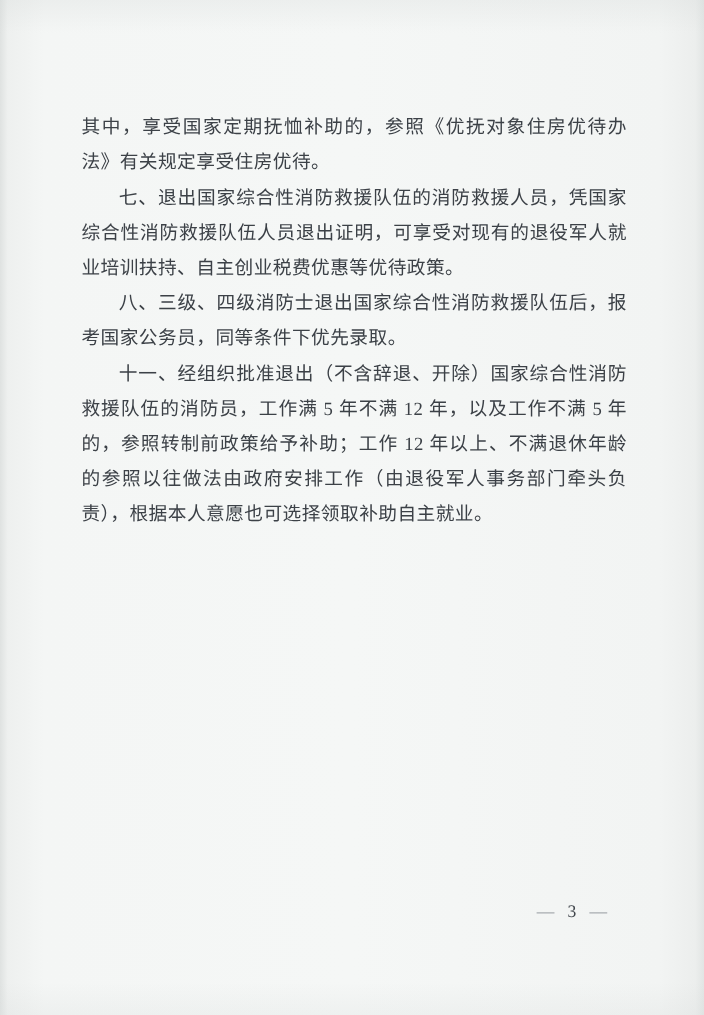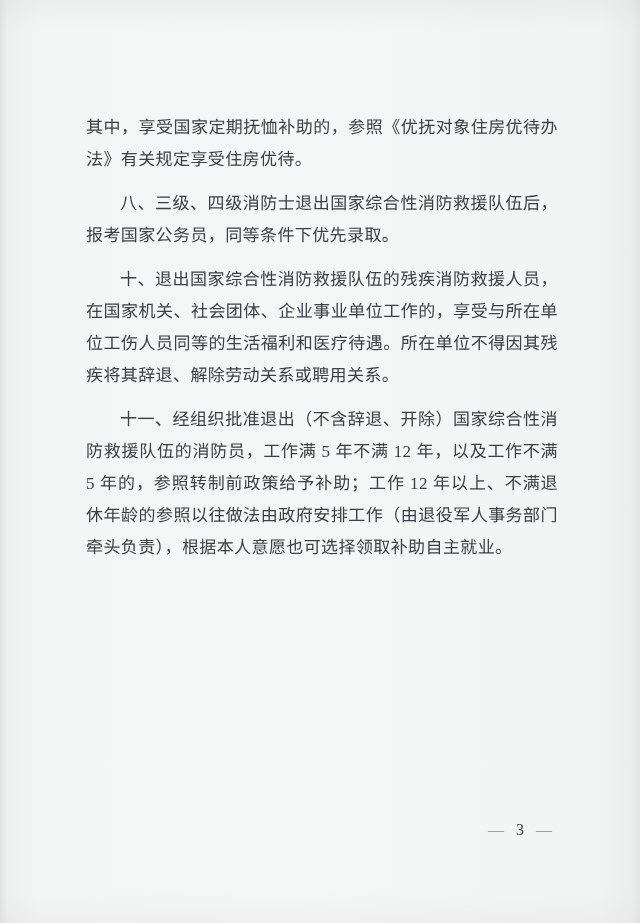--- a/index.html
+++ b/index.html
@@ -37,21 +37,21 @@
     top: 100px;
     width: 496px;
     color: #3c4147;
     font-size: 17px;
     line-height: 32px;
     text-align: justify;
     text-justify: inter-character;
     letter-spacing: 0.4px;
   }
   .para {
-    margin: 12px;
+    margin: 0;
     text-indent: 2em;
     word-break: break-all;
   }
   .para.continuation {
     text-indent: 0;
   }
   .page-footer {
     position: absolute;
     top: 820px;
     right: 88px;
@@ -71,22 +71,22 @@
     color: #41464c;
   }
 </style>
 </head>
 <body>
 
 <div class="page">
 
   <div class="doc-body">
     <p class="para continuation">其中，享受国家定期抚恤补助的，参照《优抚对象住房优待办法》有关规定享受住房优待。</p>
+    <p class="para">七、退出国家综合性消防救援队伍的消防救援人员，凭国家综合性消防救援队伍人员退出证明，可享受对现有的退役军人就业培训扶持、自主创业税费优惠等优待政策。</p>
     <p class="para">八、三级、四级消防士退出国家综合性消防救援队伍后，报考国家公务员，同等条件下优先录取。</p>
-    <p class="para">十、退出国家综合性消防救援队伍的残疾消防救援人员，在国家机关、社会团体、企业事业单位工作的，享受与所在单位工伤人员同等的生活福利和医疗待遇。所在单位不得因其残疾将其辞退、解除劳动关系或聘用关系。</p>
     <p class="para">十一、经组织批准退出（不含辞退、开除）国家综合性消防救援队伍的消防员，工作满 5 年不满 12 年，以及工作不满 5 年的，参照转制前政策给予补助；工作 12 年以上、不满退休年龄的参照以往做法由政府安排工作（由退役军人事务部门牵头负责），根据本人意愿也可选择领取补助自主就业。</p>
   </div>
 
   <div class="page-footer">
     <span class="dash">—</span><span class="num">3</span><span class="dash">—</span>
   </div>
 
 </div>
 
 </body></html>

